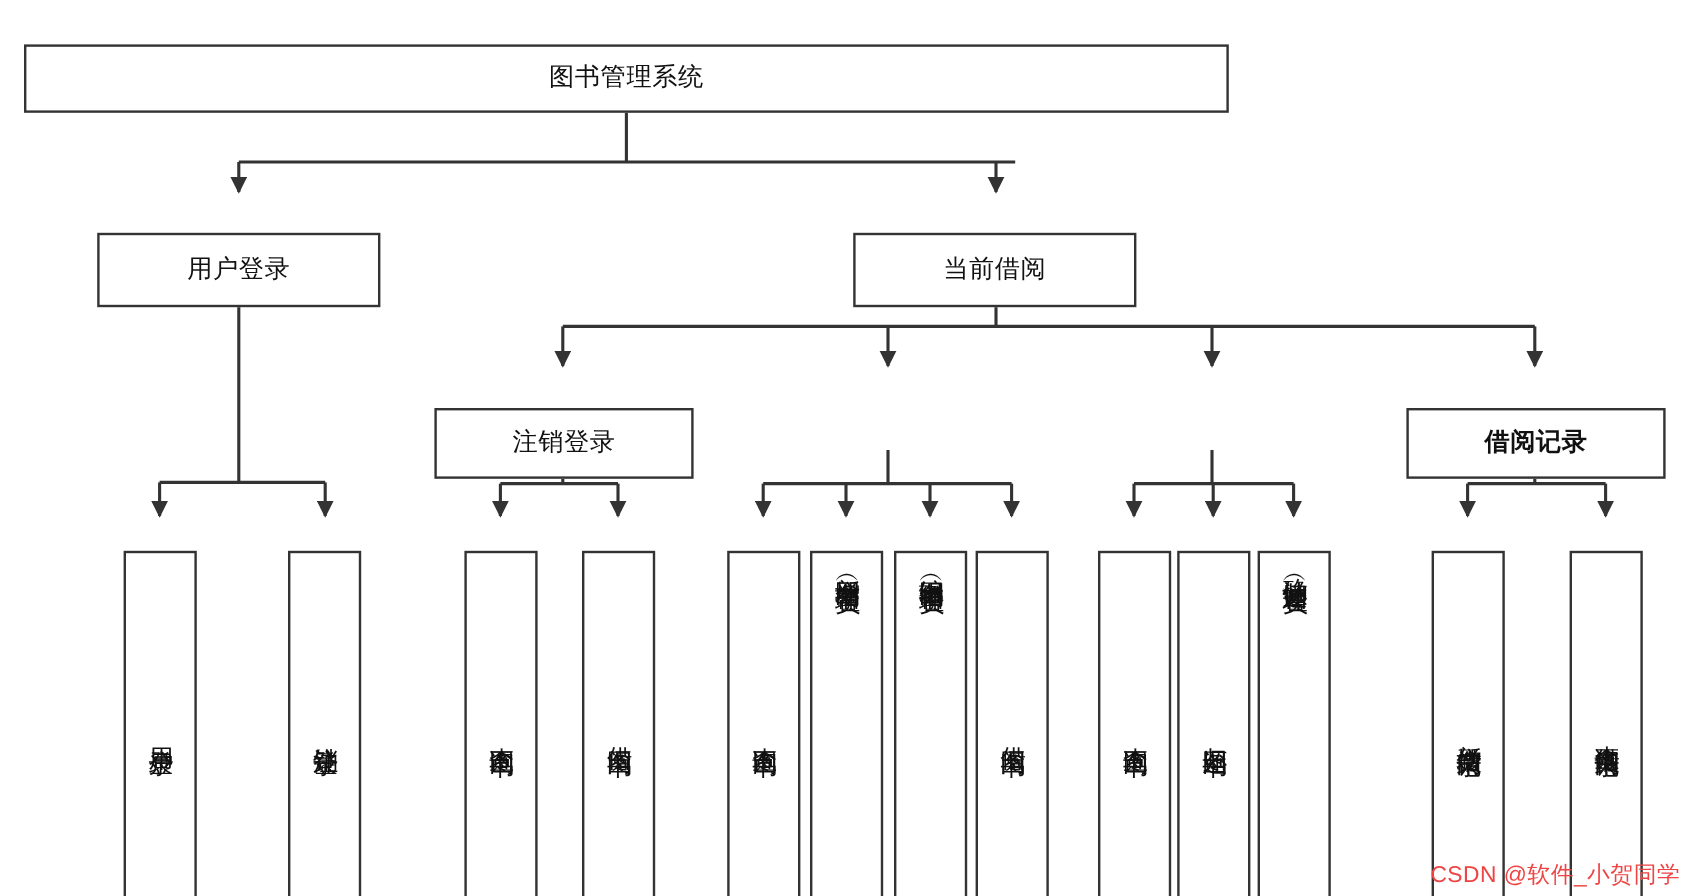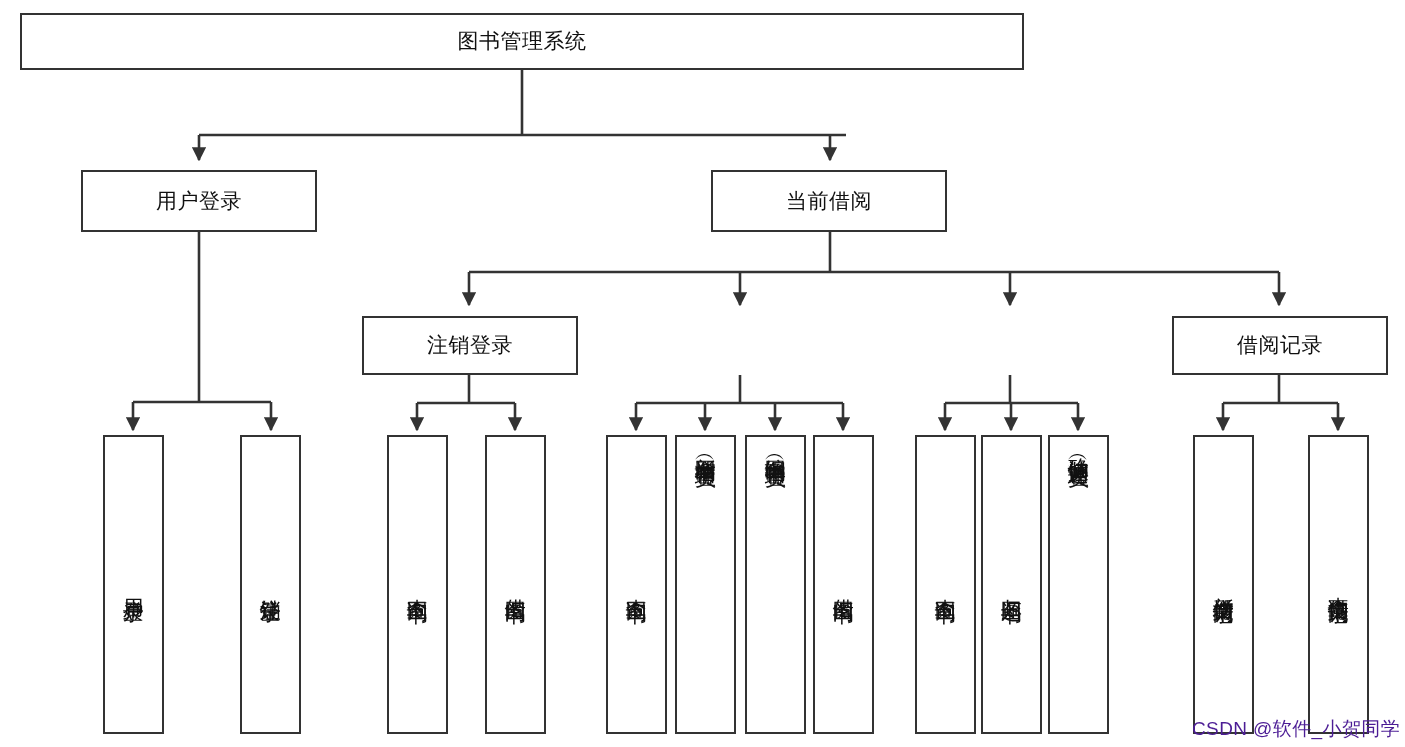--- a/index.html
+++ b/index.html
@@ -28,20 +28,21 @@
   }
   .node {
     position: absolute;
     box-sizing: border-box;
     border: 2.5px solid #333333;
     background: #ffffff;
     display: flex;
     align-items: center;
     justify-content: center;
     text-align: center;
+    margin-top: 24px;
   }
   .node .lbl {
     font-size: 21px;
     line-height: 1.15;
     color: #111111;
     letter-spacing: 0.5px;
     white-space: nowrap;
   }
   
   .node.horiz .lbl {
@@ -61,21 +62,21 @@
     letter-spacing: 1.5px;
     white-space: nowrap;
     padding: 4px 0;
   }
   .node.vert.mid {
     align-items: center;
   }
   .watermark {
     position: absolute;
     font-size: 19px;
-    color: #4c1d95;
+    color: #ef4444;
     white-space: nowrap;
     letter-spacing: 0.4px;
     user-select: none;
   }
 </style>
 </head>
 <body>
 
 <div id="canvas">
 
@@ -136,21 +137,21 @@
   <div class="node horiz" style="left:81px; top:170px; width:236px; height:62px;">
     <span class="lbl">用户登录</span>
   </div>
   <div class="node horiz" style="left:711px; top:170px; width:236px; height:62px;">
     <span class="lbl">当前借阅</span>
   </div>
 
   <div class="node horiz" style="left:362px; top:316px; width:216px; height:59px;">
     <span class="lbl">注销登录</span>
   </div>
-  <div class="node horiz" style="left:1172px; top:316px; width:216px; height:59px;">
+  <div class="node horiz" style="left:1172px; top:316px; width:216px; height:59px;font-weight:bold;">
     <span class="lbl">借阅记录</span>
   </div>
 
   <div class="node vert mid" style="left:103px; top:435px; width:61px; height:299px;">
     <span class="lbl">用户登录</span>
   </div>
   <div class="node vert mid" style="left:240px; top:435px; width:61px; height:299px;">
     <span class="lbl">注销登录</span>
   </div>
 

